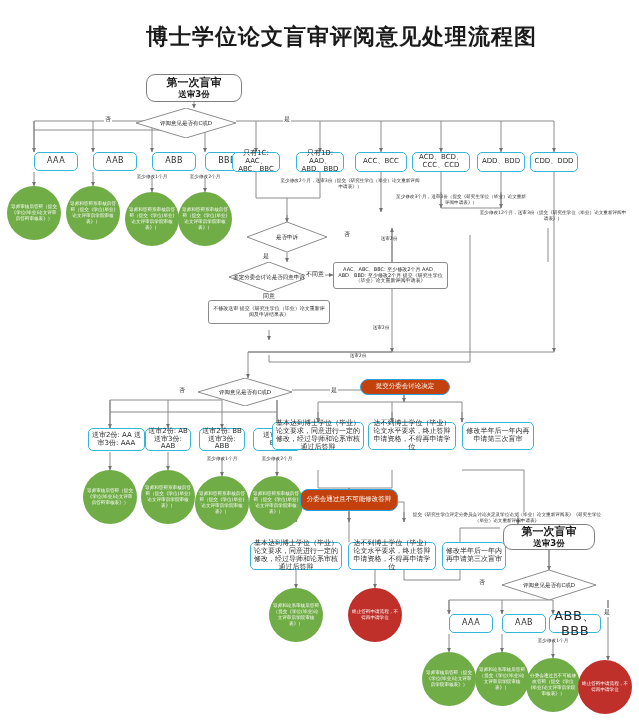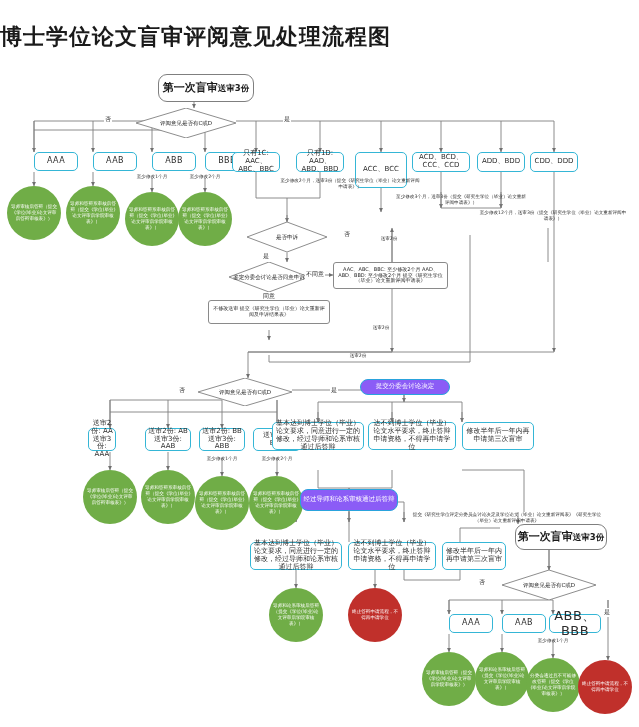--- a/index.html
+++ b/index.html
@@ -11,40 +11,40 @@
     position: relative;
     overflow: hidden;
   }
   #canvas { position:absolute; left:0; top:0; width:639px; height:727px; }
   svg.lines { position:absolute; left:0; top:0; width:639px; height:727px; pointer-events:none; }
 
   .node { position:absolute; display:flex; align-items:center; justify-content:center;
           text-align:center; line-height:1.12; }
 
   
-  .title { position:absolute; left:0; top:22px; width:537px; text-align:left;
+  .title { position:absolute; left:0; top:22px; width:537px; text-align:right;
            font-family:"DejaVu Serif","Liberation Serif",serif;
            font-weight:bold; font-size:22px; color:#1a1a1a; letter-spacing:1px; }
 
   
   .proc-lg { background:#ffffff; border:1.2px solid #7f7f7f; border-radius:9px;
-             font-size:11px; font-weight:bold; color:#1a1a1a; flex-direction:row;margin-left:12px; }
+             font-size:11px; font-weight:bold; color:#1a1a1a; flex-direction:column; }
   .proc-lg .sub { font-size:8.5px; font-weight:bold; margin-top:1px; }
 
   
   .box-cyan { background:#ffffff; border:1px solid #35b6d6; border-radius:5px;
               font-size:7px; color:#2b2b2b; padding:1px 2px; flex-direction:column; }
   .box-cyan.code { font-size:8px; font-weight:normal; letter-spacing:.4px;margin-left:22px; }
 
   
   .box-grey { background:#ffffff; border:1px solid #8a8a8a; border-radius:3px;
               font-size:5px; color:#2b2b2b; padding:1px 2px; flex-direction:column; }
 
   
-  .box-blue { background:#8b5cf6; border:1px solid #2aa3dd; border-radius:8px;
+  .box-blue { background:#c2410c; border:1px solid #2aa3dd; border-radius:8px;
               color:#ffffff; font-size:6.5px; padding:1px 2px; flex-direction:column; }
 
   
   .diamond { position:absolute; }
   .diamond .dlabel { position:absolute; left:0; top:0; width:100%; height:100%;
                      display:flex; align-items:center; justify-content:center;
                      font-size:5.5px; color:#1a1a1a; text-align:center; z-index:2; }
 
   
   .circle { position:absolute; border-radius:50%; display:flex; align-items:center;
@@ -234,21 +234,21 @@
   <div class="circle c-green" style="left:66px; top:186px; width:54px; height:54px;">导师和答辩系审核后答辩（提交《学位(毕业)论文评审后学院审核表》）</div>
   <div class="circle c-green" style="left:125px; top:192px; width:54px; height:54px;">导师和答辩系审核后答辩（提交《学位(毕业)论文评审后学院审核表》）</div>
   <div class="circle c-green" style="left:178px; top:192px; width:54px; height:54px;">导师和答辩系审核后答辩（提交《学位(毕业)论文评审后学院审核表》）</div>
 
   <div class="node box-cyan" style="left:232px; top:152px; width:48px; height:20px;">
       <span>只有1C: AAC、ABC、BBC</span>
     </div>
   <div class="node box-cyan" style="left:296px; top:152px; width:48px; height:20px;">
       <span>只有1D: AAD、ABD、BBD</span>
     </div>
-  <div class="node box-cyan" style="left:355px; top:152px; width:52px; height:36px;">
+  <div class="node box-cyan" style="left:355px; top:152px; width:52px; height:20px;">
       <span>ACC、BCC</span>
     </div>
   <div class="node box-cyan" style="left:412px; top:152px; width:58px; height:20px;">
       <span>ACD、BCD、CCC、CCD</span>
     </div>
   <div class="node box-cyan" style="left:477px; top:152px; width:48px; height:20px;">
       <span>ADD、BDD</span>
     </div>
   <div class="node box-cyan" style="left:530px; top:152px; width:48px; height:20px;">
       <span>CDD、DDD</span>
@@ -290,21 +290,21 @@
 
   <div class="diamond" style="left:198px; top:378px; width:94px; height:28px;">
     <svg width="94" height="28" viewBox="0 0 94 28">
         <polygon points="47,0 94,14 47,28 0,14" fill="#fff" stroke="#808080" stroke-width="0.9"></polygon>
       </svg>
     <span class="dlabel">评阅意见是否有C或D</span>
   </div>
   <div class="edge-lbl" style="left:178px; top:386px;">否</div>
   <div class="edge-lbl" style="left:330px; top:386px;">是</div>
 
-  <div class="node box-cyan" style="left:88px; top:428px; width:28px; height:23px;justify-content:center;">
+  <div class="node box-cyan" style="left:88px; top:428px; width:57px; height:23px;justify-content:center;">
       <span>送审2份: AA 送审3份: AAA</span>
     </div>
   <div class="node box-cyan" style="left:145px; top:428px; width:46px; height:23px;">
       <span>送审2份: AB 送审3份: AAB</span>
     </div>
   <div class="node box-cyan" style="left:199px; top:428px; width:46px; height:23px;">
       <span>送审2份: BB 送审3份: ABB</span>
     </div>
   <div class="node box-cyan" style="left:253px; top:428px; width:48px; height:23px;">
       <span>送审3份: BBB</span>
@@ -325,21 +325,21 @@
       <span>基本达到博士学位（毕业）论文要求，同意进行一定的修改，经过导师和论系审核通过后答辩</span>
     </div>
   <div class="node box-cyan" style="left:368px; top:422px; width:88px; height:28px;">
       <span>达不到博士学位（毕业）论文水平要求，终止答辩申请资格，不得再申请学位</span>
     </div>
   <div class="node box-cyan" style="left:462px; top:422px; width:72px; height:28px;">
       <span>修改半年后一年内再申请第三次盲审</span>
     </div>
 
   <div class="node box-blue" style="left:300px; top:489px; width:98px; height:22px;">
-      <span>经过导师和论系审核通过后答辩</span>
+      <span>分委会通过且不可能修改答辩</span>
     </div>
 
   <div class="node box-cyan" style="left:250px; top:542px; width:92px; height:28px;">
       <span>基本达到博士学位（毕业）论文要求，同意进行一定的修改，经过导师和论系审核通过后答辩</span>
     </div>
   <div class="node box-cyan" style="left:348px; top:542px; width:88px; height:28px;">
       <span>达不到博士学位（毕业）论文水平要求，终止答辩申请资格，不得再申请学位</span>
     </div>
   <div class="node box-cyan" style="left:442px; top:542px; width:64px; height:28px;">
       <span>修改半年后一年内再申请第三次盲审</span>

